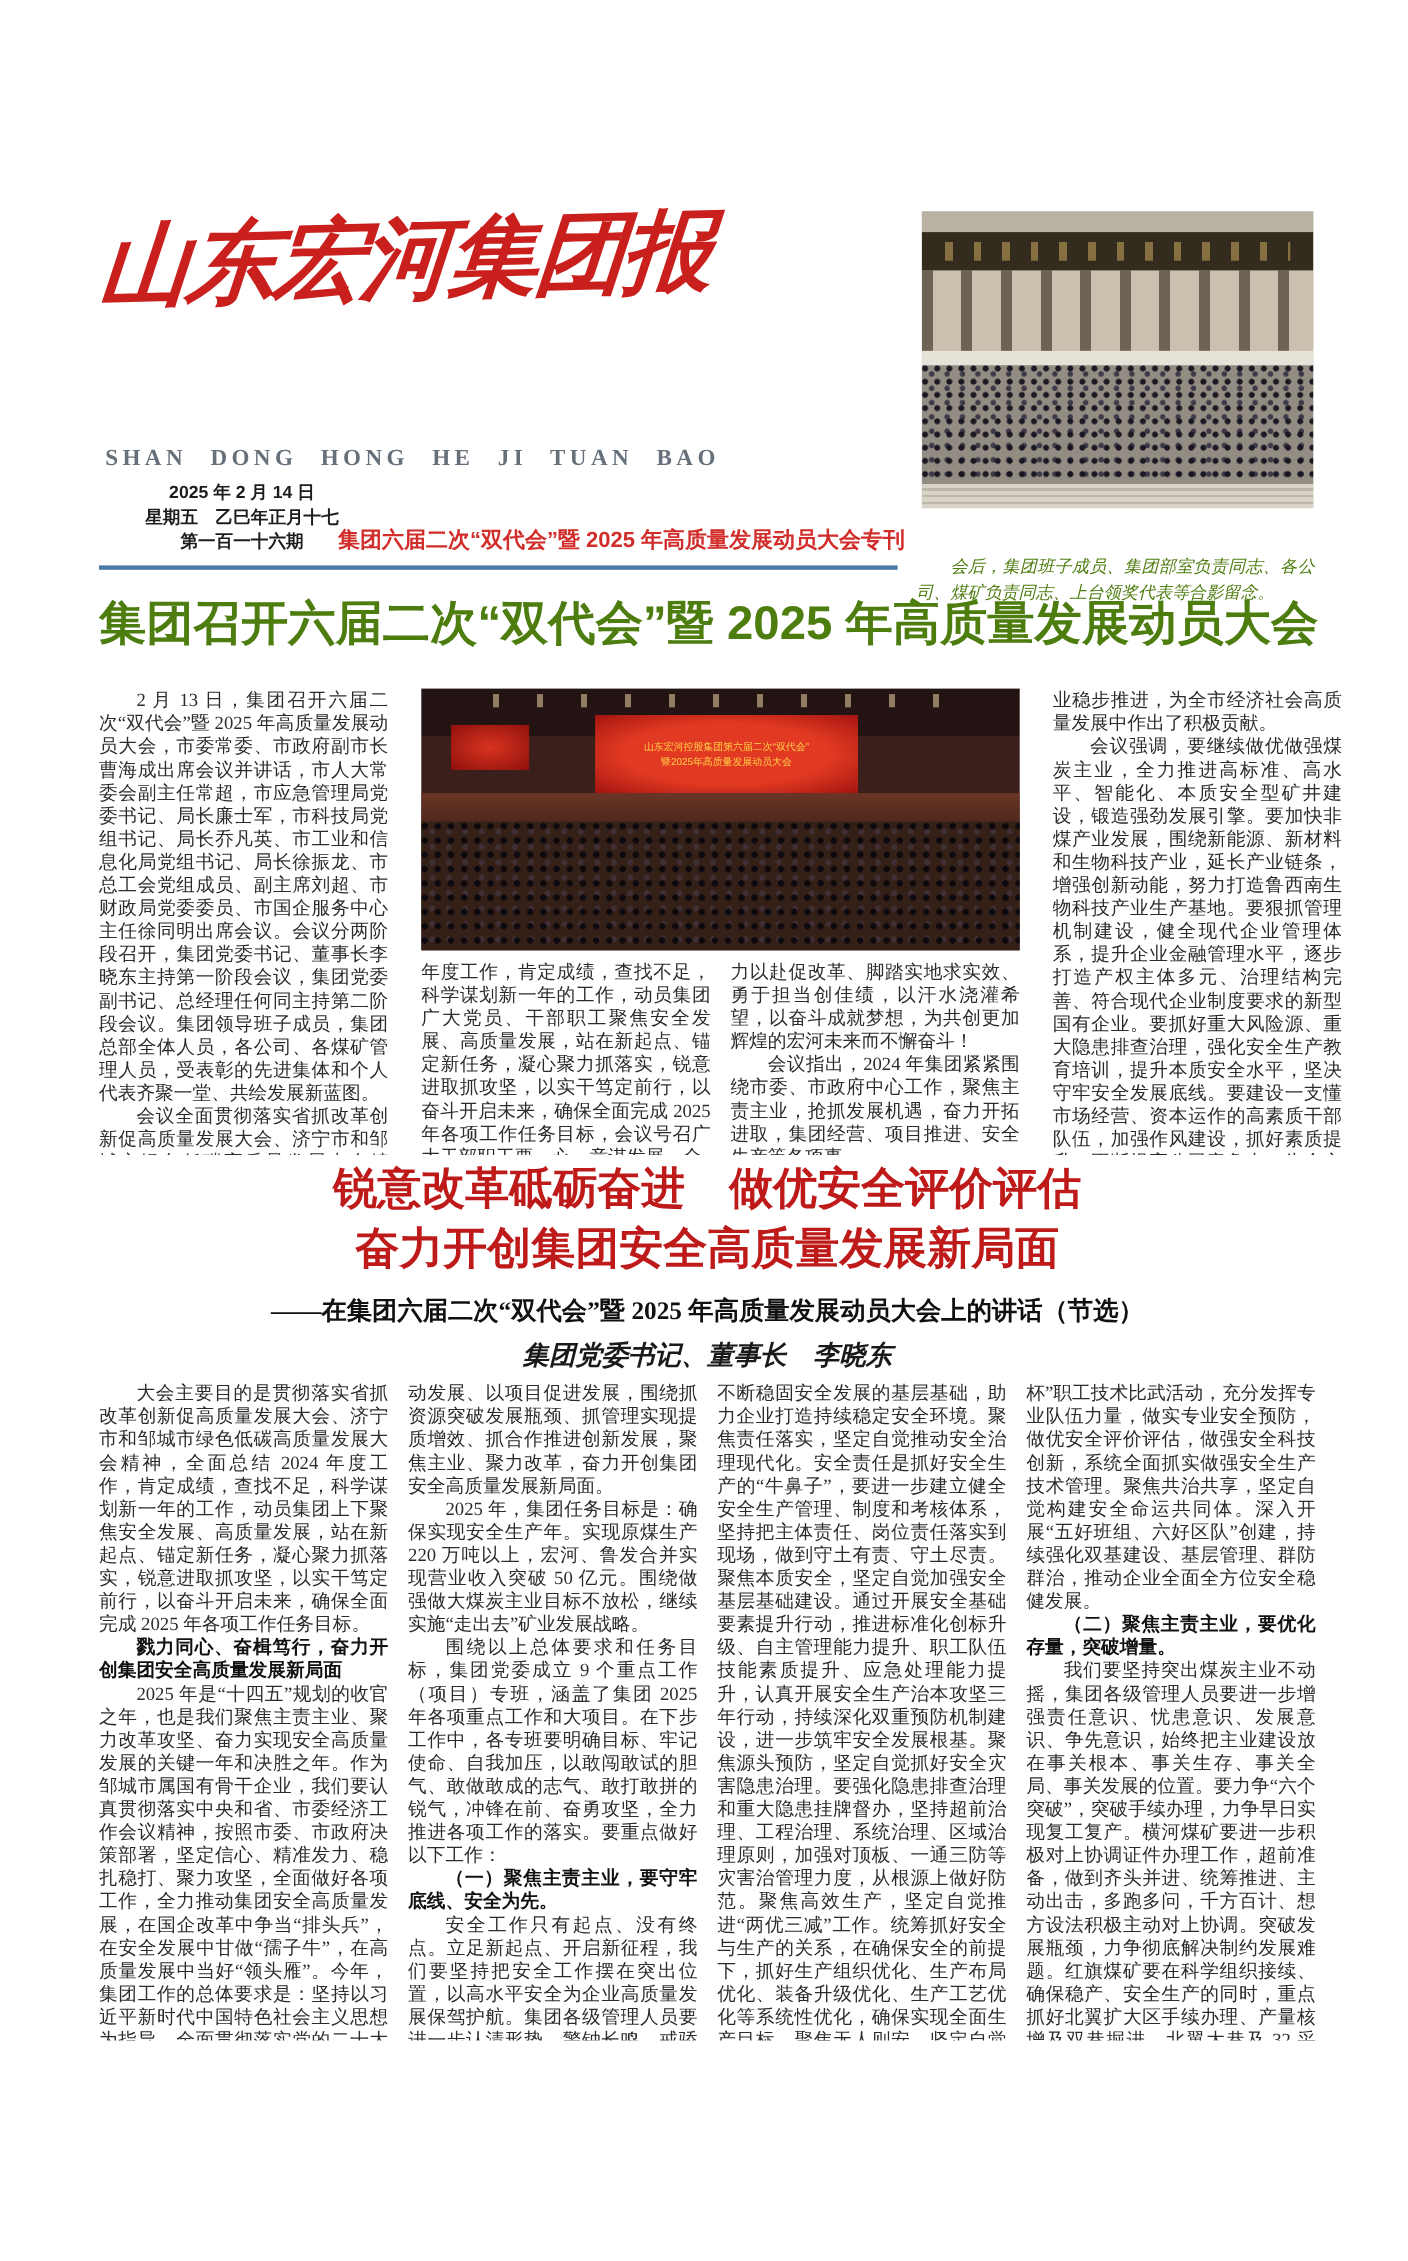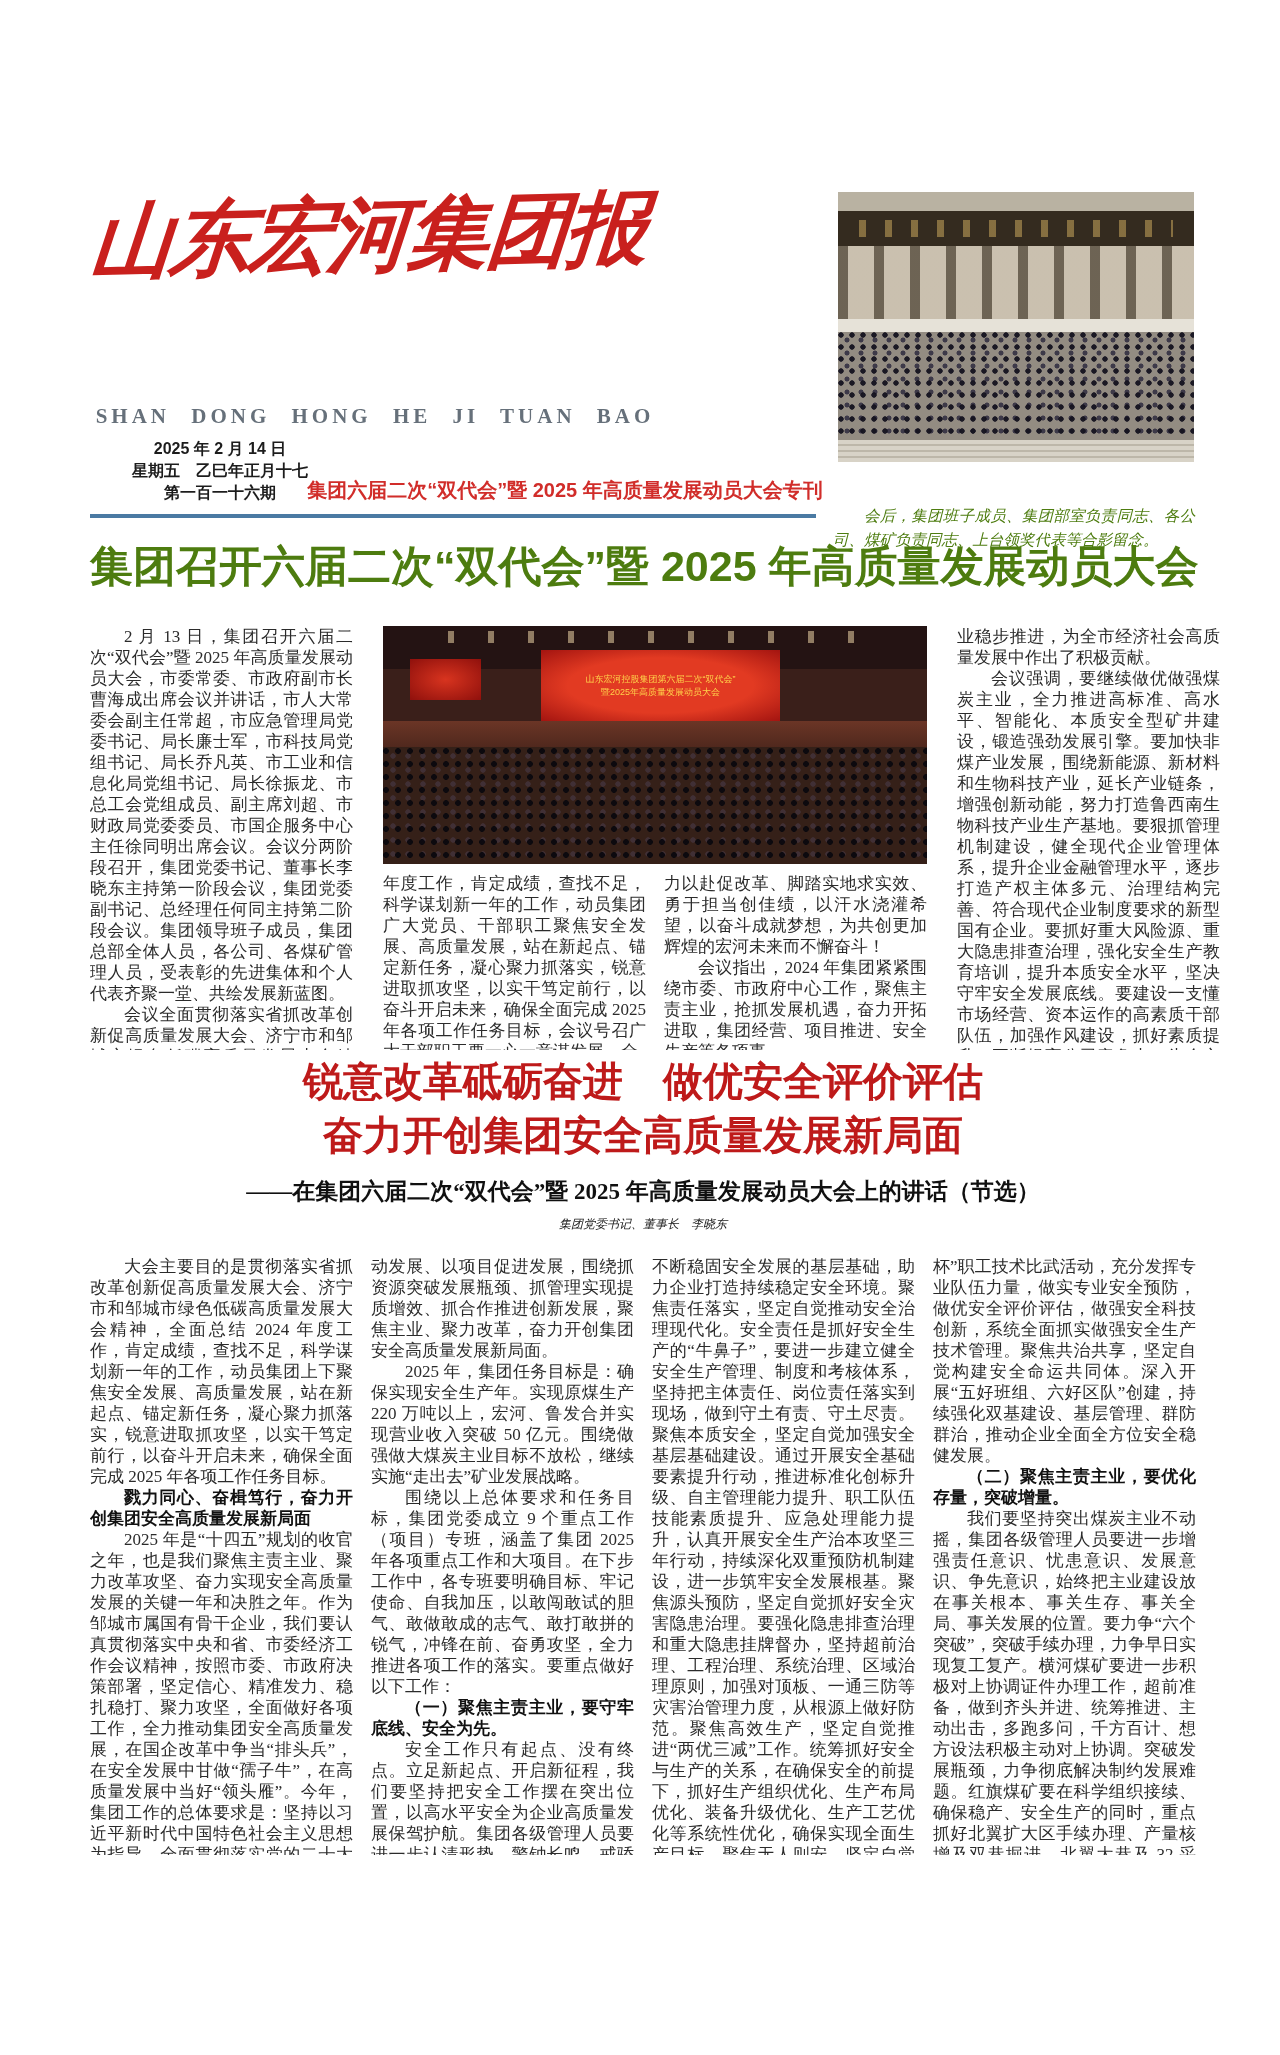--- a/index.html
+++ b/index.html
@@ -76,21 +76,21 @@
                                radial-gradient(circle at 10px 9px,rgba(66,50,58,.85) 2.4px,transparent 3px);
               background-size:12px 13px,15px 14px;}
   .conf-light{position:absolute;top:2%;left:12%;width:76%;height:5%;
               background:repeating-linear-gradient(90deg,rgba(255,230,180,.5) 0 6px,transparent 6px 40px);}
 
   
   .headline2{position:absolute;left:90px;top:1054px;width:1106px;text-align:center;}
   .h2-line{font-family:"Liberation Sans",sans-serif;font-weight:bold;font-size:40px;line-height:54px;
            color:#be1a1a;white-space:nowrap;}
   .h2-sub{font-size:23px;font-weight:bold;color:#101010;margin-top:14px;white-space:nowrap;text-align:center;}
-  .h2-byline{font-size:12px;color:#1a1a1a;margin-top:9px;font-style:italic;}
+  .h2-byline{font-size:24px;color:#1a1a1a;margin-top:9px;font-style:italic;font-weight:bold;}
 
   .article2{position:absolute;left:90px;top:1256px;width:1106px;height:599px;display:flex;gap:18px;}
   .article2 .a-col{flex:1;width:auto;}
 </style>
 </head>
 <body>
 
 <div class="page">
 
   <div class="masthead">山东宏河集团报</div>

